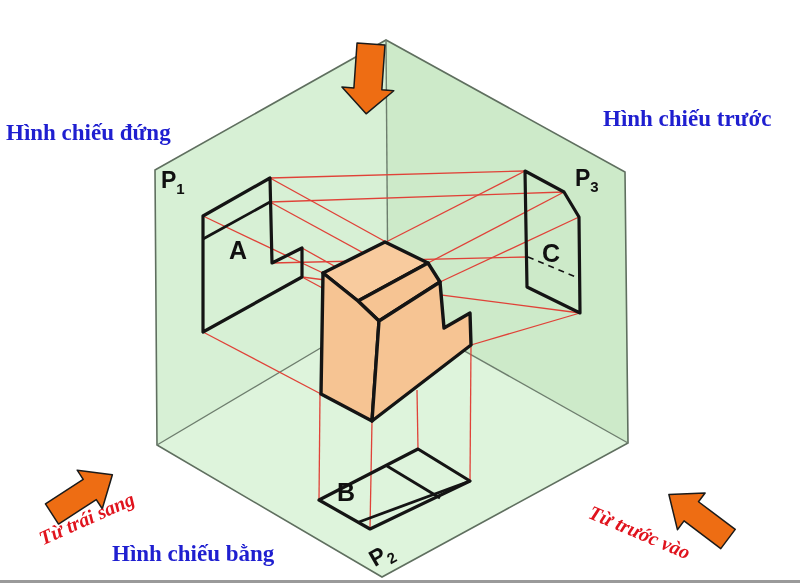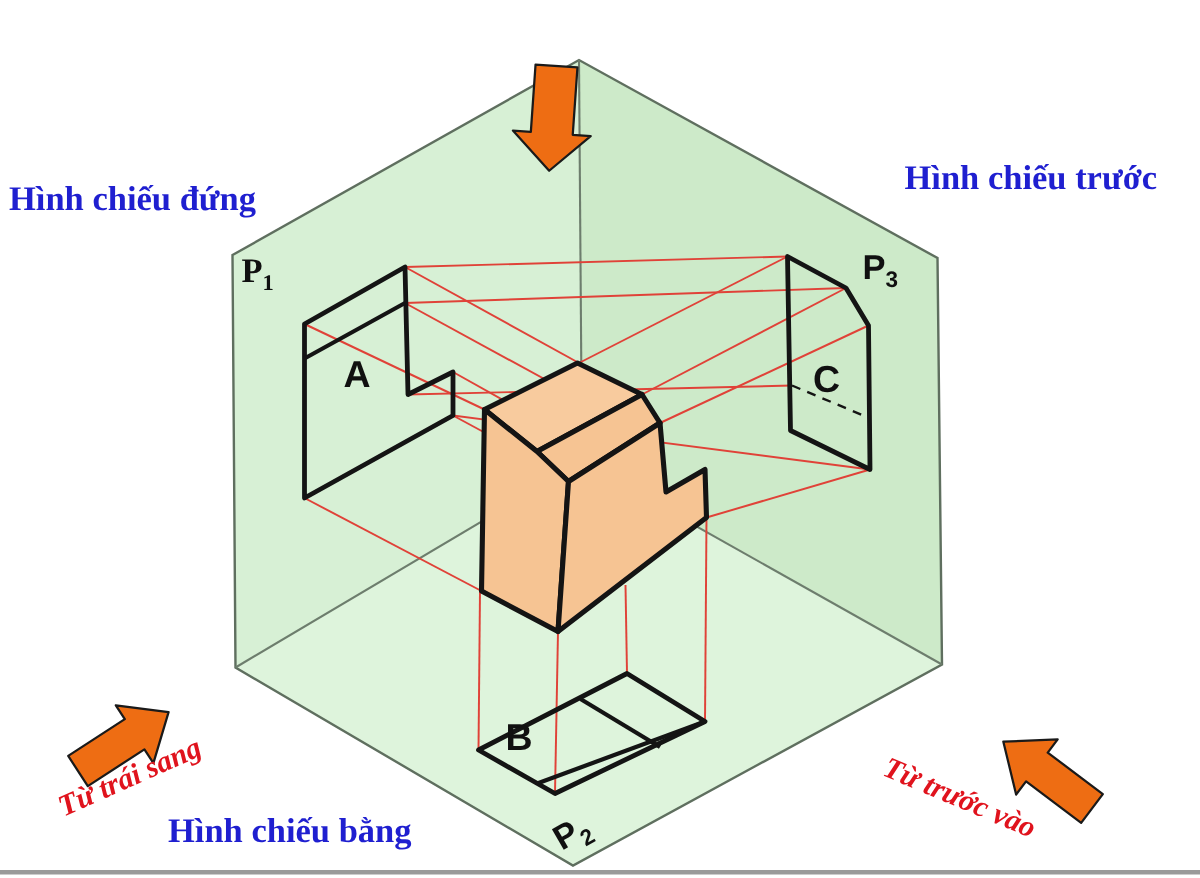--- a/index.html
+++ b/index.html
@@ -99,21 +99,21 @@
   <div class="lbl blue-head" style="left:6px;top:85px;margin-top:35px;">Hình chiếu đứng</div>
 
   <div class="lbl blue-head" style="left:603px;top:106px;">Hình chiếu trước</div>
 
   <div class="lbl blue-head" style="left:112px;top:541px;text-align:center;">Hình chiếu bằng</div>
 
   <div class="lbl red-note rot-left" style="left:40px;top:528px;">Từ trái sang</div>
 
   <div class="lbl red-note rot-right" style="left:590px;top:500px;">Từ trước vào</div>
 
-  <div class="lbl plane-tag" style="left:161px;top:168px;font-family:Liberation Serif, serif;"><span>P</span><sub>1</sub></div>
+  <div class="lbl plane-tag" style="left:161px;top:168px;"><span>P</span><sub>1</sub></div>
 
   <div class="lbl plane-tag" style="left:575px;top:166px;"><span>P</span><sub>3</sub></div>
 
   <div class="lbl plane-tag rot-p2" style="left:372px;top:548px;"><span>P</span><sub>2</sub></div>
 
   <div class="lbl view-tag" style="left:229px;top:237px;">A</div>
 
   <div class="lbl view-tag" style="left:337px;top:479px;">B</div>
 
   <div class="lbl view-tag" style="left:542px;top:240px;">C</div>

